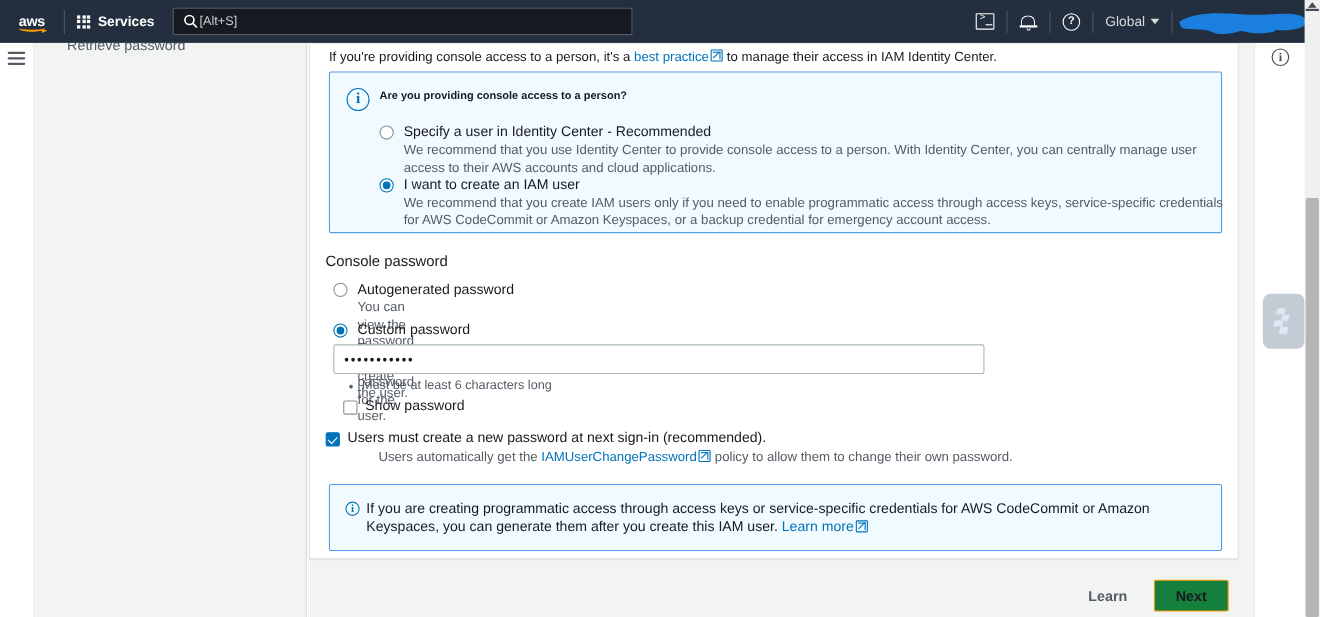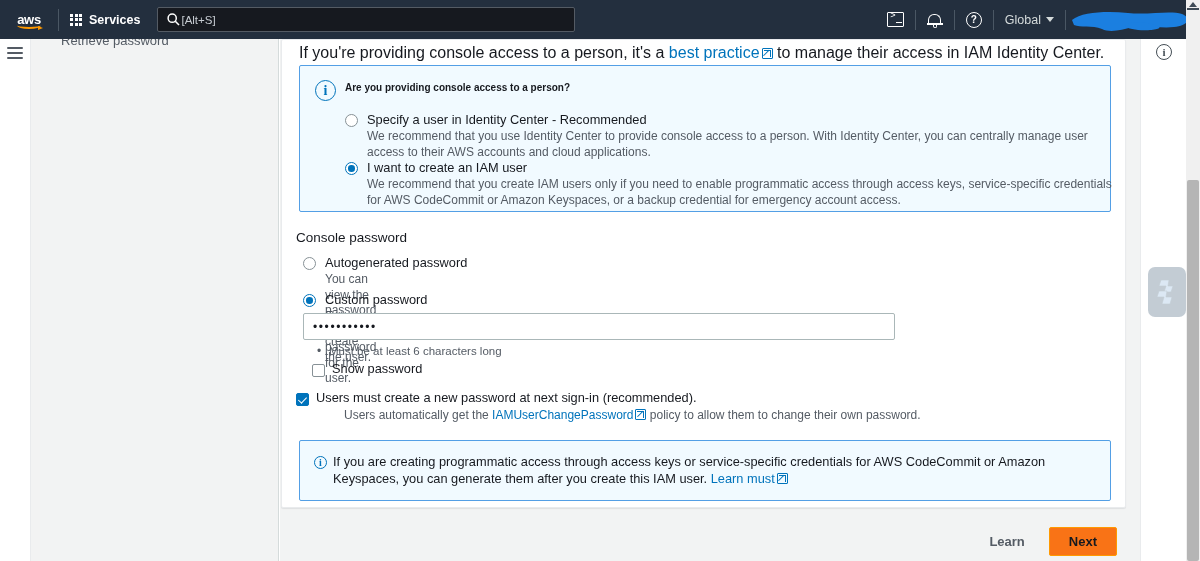--- a/index.html
+++ b/index.html
@@ -173,21 +173,21 @@
     position: absolute; top: 0px; left: 1px;
     width: 845px; height: 469px;
     background: #ffffff;
     border: 1px solid #e9ebed;
     box-shadow: 0 1px 1px 0 rgba(0,28,36,0.08);
     border-radius: 2px;
   }
 
   .intro-line {
     position: absolute; top: 4px; left: 17px;
-    font-size: 16px; color: #16191f;
+    font-size: 12px; color: #16191f;
     white-space: nowrap;
   }
   .link { color: #0073bb; text-decoration: none; cursor: pointer; }
   .ext-ico {
     display: inline-block; width: 11px; height: 11px;
     border: 1.3px solid #0073bb; border-radius: 1px;
     position: relative; vertical-align: -1px; margin-left: 2px;
   }
   .ext-ico:before {
     content: ""; position: absolute; right: 1px; top: 1px;
@@ -303,21 +303,21 @@
     position: absolute; top: 482px; left: 0; width: 845px; height: 40px;
     display: flex; align-items: center; justify-content: flex-end;
     gap: 10px; padding-right: 8px;
   }
   .btn-cancel {
     font-size: 13px; color: #545b64; background: transparent;
     border: none; padding: 6px 14px; cursor: pointer;
     font-weight: bold; font-family: "Liberation Sans", sans-serif;
   }
   .btn-next {
-    font-size: 13px; color: #16191f; background: #f97316;
+    font-size: 13px; color: #16191f; background: #15803d;
     border: 1px solid #ff9900; border-radius: 2px;
     padding: 6px 19px; cursor: pointer; font-weight: bold;
     font-family: "Liberation Sans", sans-serif;
   }
 
   
   .right-panel {
     position: absolute; top: 39px; right: 14px;
     width: 46px; height: 522px;
     background: #ffffff;
@@ -494,21 +494,21 @@
 
     <span class="checkbox checked" style="top:353px; left:14px;"></span>
     <span class="cb-label" style="top:350px; left:34px;">Users must create a new password at next sign-in (recommended).</span>
     <span class="cb-sub" style="top:368px; left:34px;">
       <span>Users automatically get the </span><a class="link">IAMUserChangePassword</a><span class="ext-ico"></span><span> policy to allow them to change their own password.</span>
     </span>
 
     <div class="alert-box bottom">
       <div class="alert-ico small">i</div>
       <div class="alert-body-text">
-        <span>If you are creating programmatic access through access keys or service-specific credentials for AWS CodeCommit or Amazon Keyspaces, you can generate them after you create this IAM user. </span><a class="link">Learn must</a><span class="ext-ico"></span>
+        <span>If you are creating programmatic access through access keys or service-specific credentials for AWS CodeCommit or Amazon Keyspaces, you can generate them after you create this IAM user. </span><a class="link">Learn more</a><span class="ext-ico"></span>
       </div>
     </div>
   </div>
 
   <div class="footer-actions">
     <button class="btn-cancel">Learn</button>
     <button class="btn-next">Next</button>
   </div>
 </div>
 

